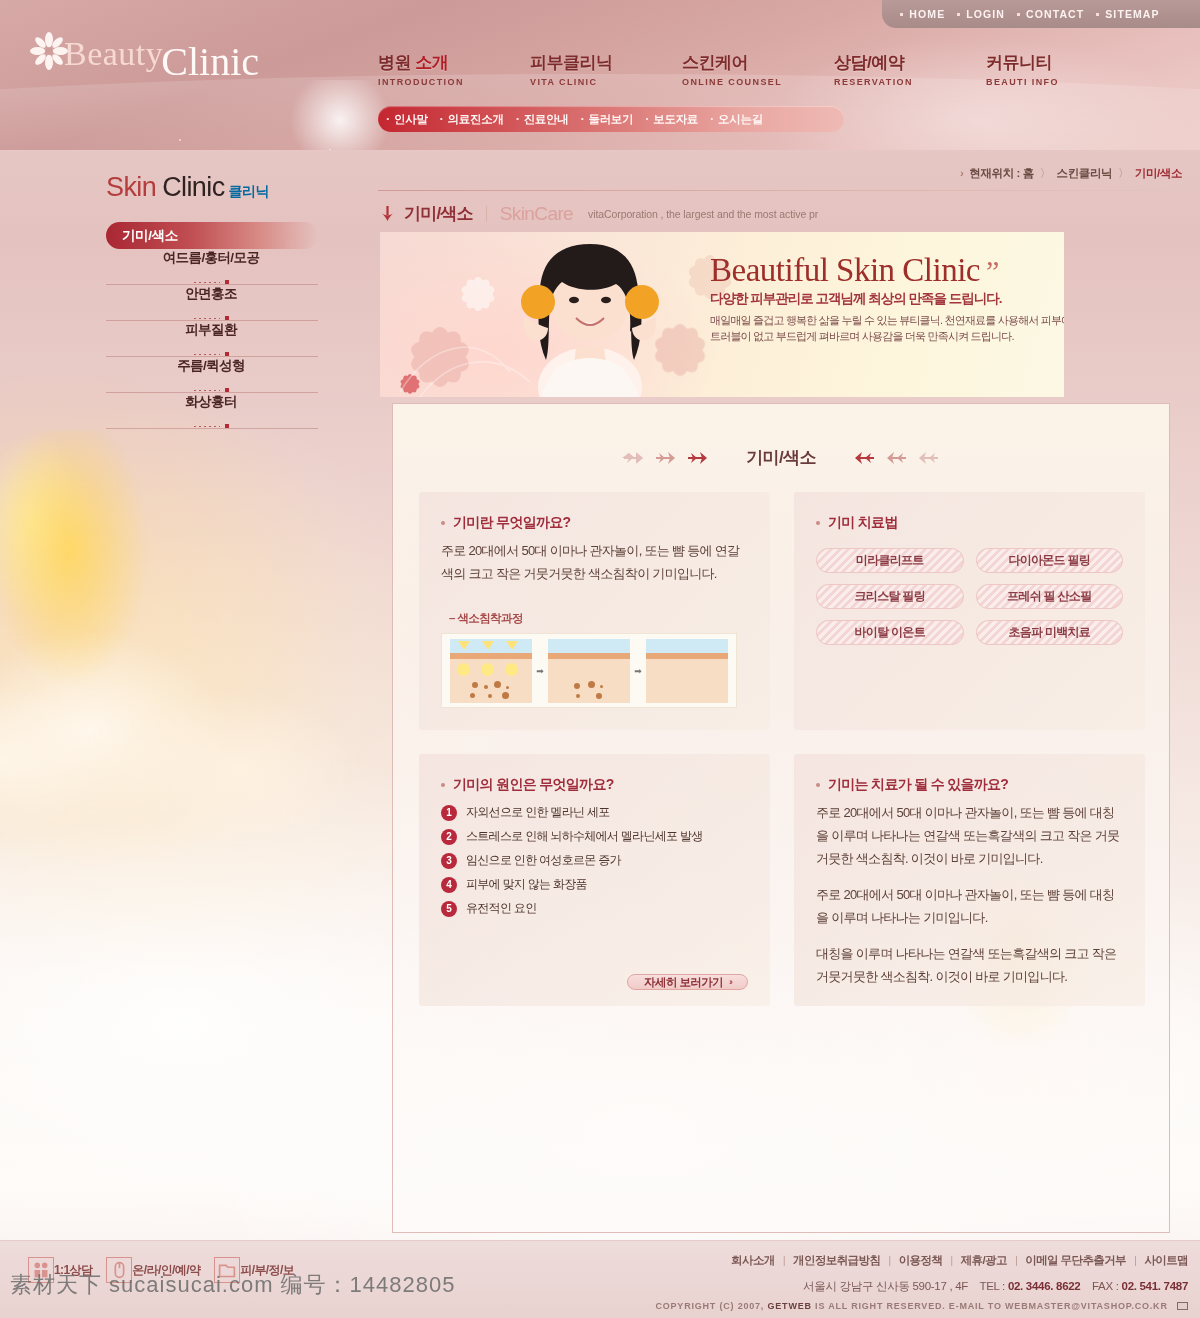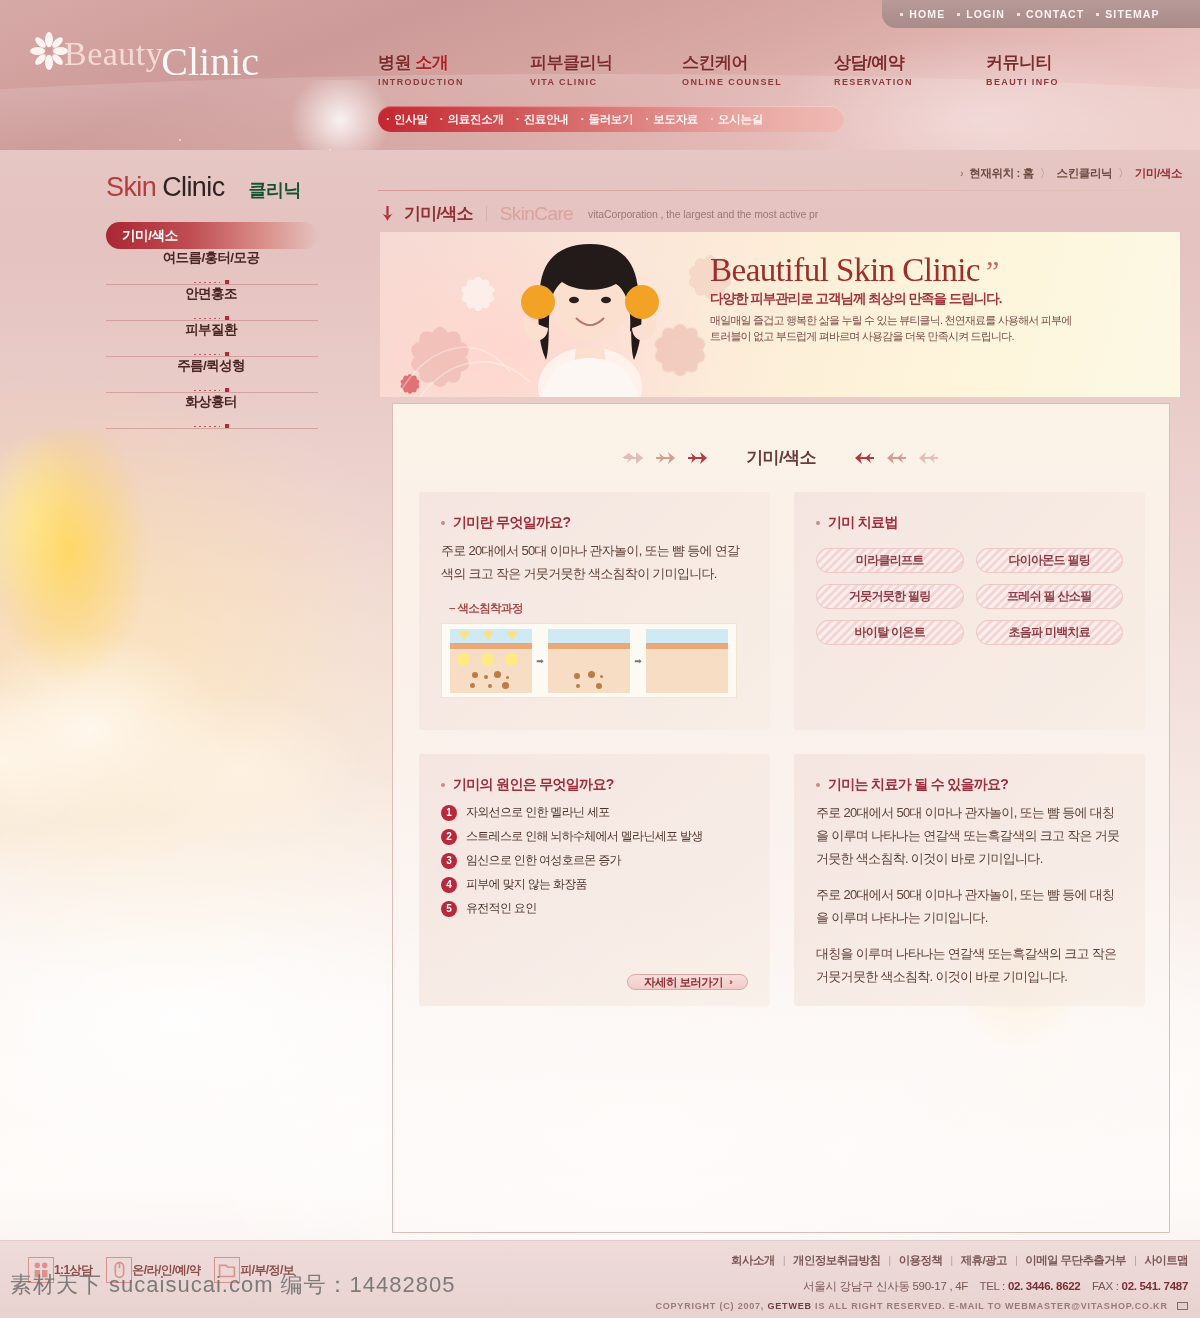--- a/index.html
+++ b/index.html
@@ -155,21 +155,21 @@
 
   
   .sidebar {
     position:absolute; left:0; top:150px; width:370px; height:1090px;
   }
   .sidebar-title {
     position:absolute; left:106px; top:22px;
   }
   .st-skin { font-size:27px; color:#b43d3d; font-weight:normal; font-family:"Liberation Sans", sans-serif; letter-spacing:-.6px;}
   .st-clinic { font-size:27px; color:#2f2222; letter-spacing:-.6px; margin-left:6px;}
-  .st-ko { font-size:18px; color:#14532d; font-weight:bold; margin-left:24px; letter-spacing:-.5px;}
+  .st-ko { font-size:14px; color:#0369a1; font-weight:bold; margin-left:4px; letter-spacing:-.5px;}
 
   .side-menu { position:absolute; left:106px; top:72px; width:212px; }
   .sm-active {
     height:27px; border-radius:14px;
     background: linear-gradient(90deg,#a92733 0%, #c04e52 40%, #d98e89 74%, rgba(226,166,160,0) 100%);
     display:flex; align-items:center; padding-left:16px;
     color:#fff; font-size:13.5px; font-weight:bold; letter-spacing:-.4px;
     cursor:pointer;
   }
   .sm-item {
@@ -203,21 +203,21 @@
 
   .page-head { position:absolute; left:10px; top:52px; display:flex; align-items:center; gap:9px; }
   .ph-arrow { width:15px; height:17px; }
   .ph-ko { font-size:17px; font-weight:bold; color:#8f2f36; letter-spacing:-.8px; }
   .ph-bar { width:1px; height:16px; background:#d8b3ab; margin:0 4px; }
   .ph-en { font-size:19px; color:#dba19c; font-family:"Liberation Sans", sans-serif; letter-spacing:-.6px; }
   .ph-sub { font-size:10.5px; color:#9c7a72; margin-left:6px; letter-spacing:-.1px; }
 
   
   .hero {
-    position:absolute; left:10px; top:82px; width:800px; height:165px;
+    position:absolute; left:10px; top:82px; width:684px; height:165px;
     overflow:hidden;
     background:
       radial-gradient(ellipse 300px 180px at 120px 120px, rgba(255,214,206,.9), rgba(255,214,206,0) 72%),
       linear-gradient(105deg,#f6d9d3 0%, #fae4d8 25%, #fdf0d8 55%, #fdf6dd 78%, #fcf8e4 100%);
   }
   .hero-model {
     position:absolute; left:110px; top:0px; width:200px; height:165px;
   }
   .hero-copy { position:absolute; left:330px; top:20px; width:460px; }
   .hc-title {
@@ -268,21 +268,21 @@
     content:""; position:absolute; left:0; top:7px; width:4px; height:4px;
     border-radius:50%; background:#c98b86;
   }
   .card-body {
     font-size:13px; color:#5d4038; line-height:23px; letter-spacing:-.7px;
   }
   .card-body p + p { margin-top:13px; }
 
   .sub-label {
     font-size:11.5px; font-weight:bold; color:#a84b4b; letter-spacing:-.6px;
-    margin-top:16px; margin-bottom:7px; padding-left:8px;
+    margin-top:26px; margin-bottom:7px; padding-left:8px;
   }
 
   
   .diagram {
     width:296px; height:75px; background:#fdfaf4; border:1px solid #f0e4d4;
     display:flex; align-items:center; justify-content:space-between;
     padding:5px 8px;
   }
   .dg-panel { width:82px; height:64px; position:relative; overflow:hidden; }
   .dg-sky { position:absolute; left:0; right:0; top:0; height:14px; background:#cfe9f5; }
@@ -693,21 +693,21 @@
                 <div class="dg-epi"></div>
             </div>
           </div>
         </div>
 
         <div class="card tall">
           <div class="card-title">기미 치료법</div>
           <div class="treat-grid">
             <div class="treat-btn">미라클리프트</div>
             <div class="treat-btn">다이아몬드 필링</div>
-            <div class="treat-btn">거뭇거뭇한 필링</div>
+            <div class="treat-btn">크리스탈 필링</div>
             <div class="treat-btn">프레쉬 필 산소필</div>
             <div class="treat-btn">바이탈 이온트</div>
             <div class="treat-btn">초음파 미백치료</div>
           </div>
         </div>
 
         <div class="card low">
           <div class="card-title">기미의 원인은 무엇일까요?</div>
           <div class="num-list">
             <div class="num-row">

